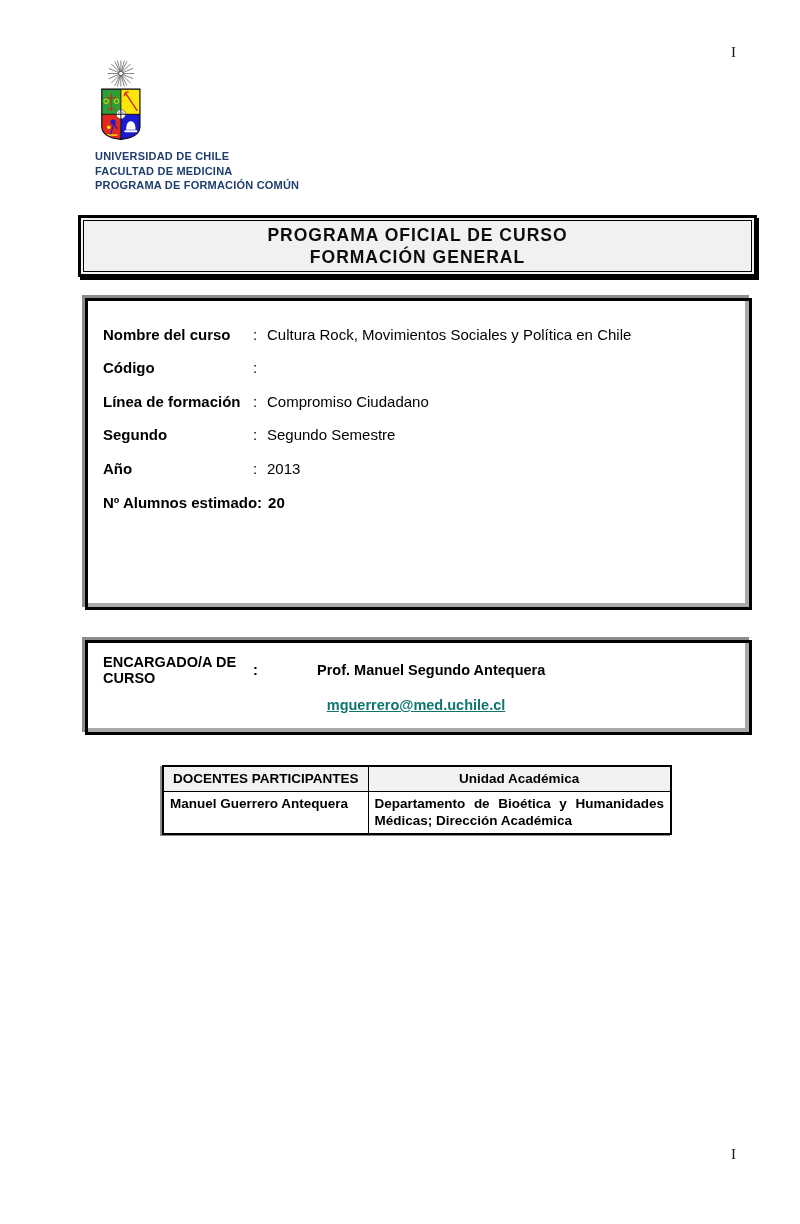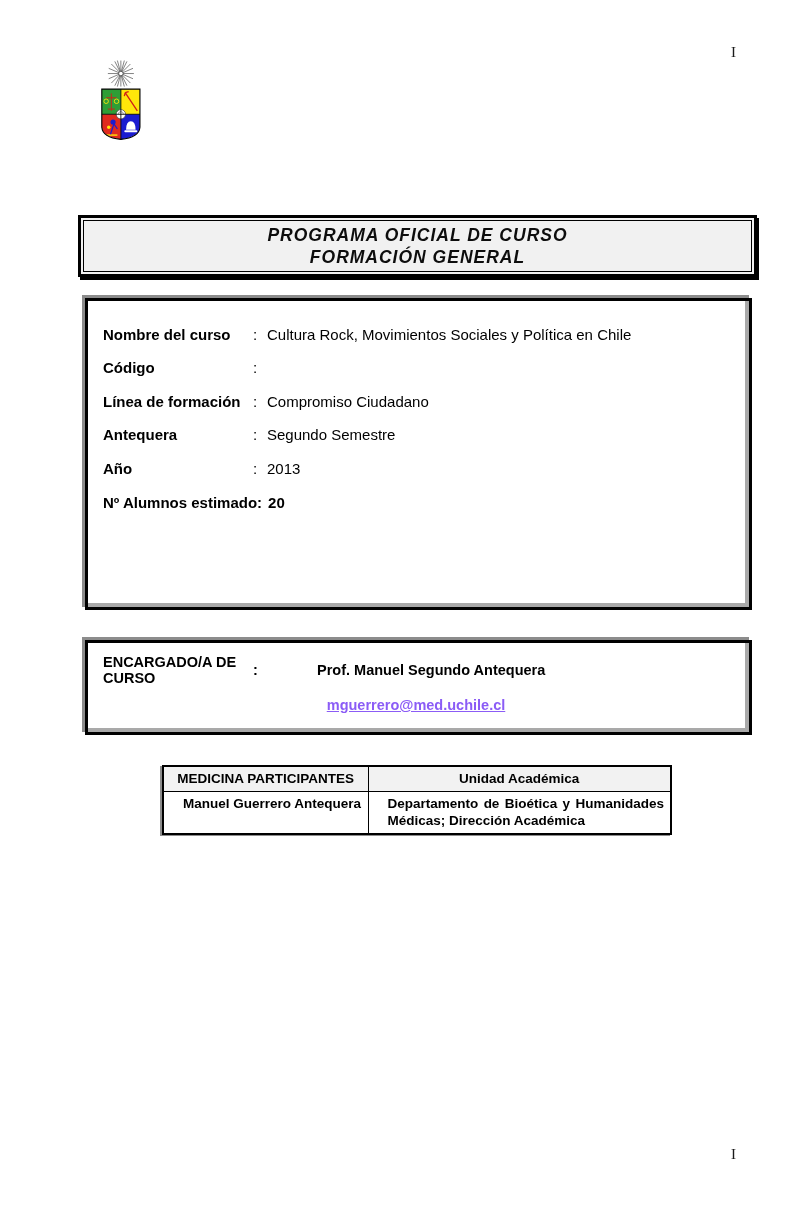--- a/index.html
+++ b/index.html
@@ -24,21 +24,21 @@
   .title-box {
     position:absolute; left:78px; top:215px; width:679px; height:62px;
     background:#f1f1f1; border:3px solid #000;
     box-shadow:2px 3px 0 0 #000;
   }
   .title-box .inner-frame {
     position:absolute; inset:2px; border:1px solid #000;
     display:flex; flex-direction:column; justify-content:center; align-items:center;
   }
   .title-box .t-line {
-    font-size:17.5px; font-weight:bold; letter-spacing:1px; line-height:22px; color:#0d0d0d;font-style:italic;
+    font-size:17.5px; font-weight:bold; letter-spacing:1px; line-height:22px; color:#0d0d0d;
   }
 
   
   .shadow-box {
     position:absolute; background:#fff; border:3px solid #000;
     box-shadow:-3px -3px 0 0 #8c8c8c, inset -4px -4px 0 0 #a9a9a9;
   }
   .course-box { left:85px; top:298px; width:667px; height:312px; padding:8px 20px 0 15px; }
   .c-row { height:33.6px; display:flex; align-items:flex-end; font-size:15px; }
   .c-row .lbl { font-weight:bold; width:150px; flex-shrink:0; }
@@ -46,34 +46,34 @@
   .c-row .lbl2 { font-weight:bold; }
   .c-row .val { margin-left:0; }
   .c-row .val2 { margin-left:6px; }
   .b { font-weight:bold; }
 
   .encargado-box { left:85px; top:640px; width:667px; height:95px; padding:11px 20px 0 15px; font-size:14.5px; }
   .e-row { display:flex; align-items:center; font-weight:bold; }
   .e-row .e-lbl { width:150px; flex-shrink:0; }
   .e-row .e-sep { width:64px; flex-shrink:0; }
   .email-row { text-align:center; margin-top:11px; }
-  .email-link { color:#8b5cf6; font-weight:bold; text-decoration:underline; font-size:14.5px; }
+  .email-link { color:#0f766e; font-weight:bold; text-decoration:underline; font-size:14.5px; }
 
   
   .docentes { position:absolute; left:162px; top:765px; }
   table { border-collapse:collapse; box-shadow:-2px 1px 0 0 #8c8c8c; }
   table, th, td { border:1px solid #000; }
   table { border-width:2px; }
   th {
     background:#f2f2f2; font-size:13.5px; font-weight:bold;
     height:25px; text-align:center; padding:2px 6px;
   }
   td {
     font-size:13.5px; font-weight:bold; vertical-align:top;
-    padding:3px 6px 4px 19px; line-height:17px;
+    padding:3px 6px 4px 6px; line-height:17px;
   }
   .col-docente { width:205px; }
   .col-unidad { width:303px;margin-left:42px; }
   td.cell-unidad { text-align:justify; }
 </style>
 </head>
 <body>
 
 <div class="page">
 
@@ -117,20 +117,25 @@
       </g>
 
       <circle cx="31" cy="63" r="5.4" fill="#fff" stroke="#444" stroke-width="0.8"></circle>
       <path d="M28,63 a3,3 0 0 1 6,0" stroke="#666" stroke-width="0.7" fill="none"></path>
 
       <path d="M9,34 H53 V78 Q52,90 31,92 Q10,90 9,78 Z" fill="none" stroke="#000" stroke-width="1.3"></path>
       <path d="M31,34 V92 M9,63 H53" stroke="#000" stroke-width="1"></path>
     </svg>
   </div>
 
+  <div class="org">
+    <div>UNIVERSIDAD DE CHILE</div>
+    <div>FACULTAD DE MEDICINA</div>
+    <div>PROGRAMA DE FORMACIÓN COMÚN</div>
+  </div>
 
   <div class="title-box">
     <div class="inner-frame">
       <div class="t-line">PROGRAMA OFICIAL DE CURSO</div>
       <div class="t-line">FORMACIÓN GENERAL</div>
     </div>
   </div>
 
   <div class="shadow-box course-box">
     <div class="c-row">
@@ -142,21 +147,21 @@
       <span class="lbl">Código</span>
         <span class="sep">:</span>
         <span class="val"></span>
     </div>
     <div class="c-row">
       <span class="lbl">Línea de formación</span>
         <span class="sep">:</span>
         <span class="val">Compromiso Ciudadano</span>
     </div>
     <div class="c-row">
-      <span class="lbl">Antequera</span>
+      <span class="lbl">Segundo</span>
         <span class="sep">:</span>
         <span class="val">Segundo Semestre</span>
     </div>
     <div class="c-row">
       <span class="lbl">Año</span>
         <span class="sep">:</span>
         <span class="val">2013</span>
     </div>
     <div class="c-row">
       <span class="lbl2">Nº Alumnos estimado:</span>
@@ -172,21 +177,21 @@
     </div>
     <div class="email-row">
       <a href="#" class="email-link">mguerrero@med.uchile.cl</a>
     </div>
   </div>
 
   <div class="docentes">
     <table>
       <thead>
         <tr>
-          <th class="col-docente">MEDICINA PARTICIPANTES</th>
+          <th class="col-docente">DOCENTES PARTICIPANTES</th>
           <th class="col-unidad">Unidad Académica</th>
         </tr>
       </thead>
       <tbody>
         <tr>
           <td class="col-docente">Manuel Guerrero Antequera</td>
           <td class="col-unidad cell-unidad">Departamento de Bioética y Humanidades Médicas; Dirección Académica</td>
         </tr>
       </tbody>
     </table>

